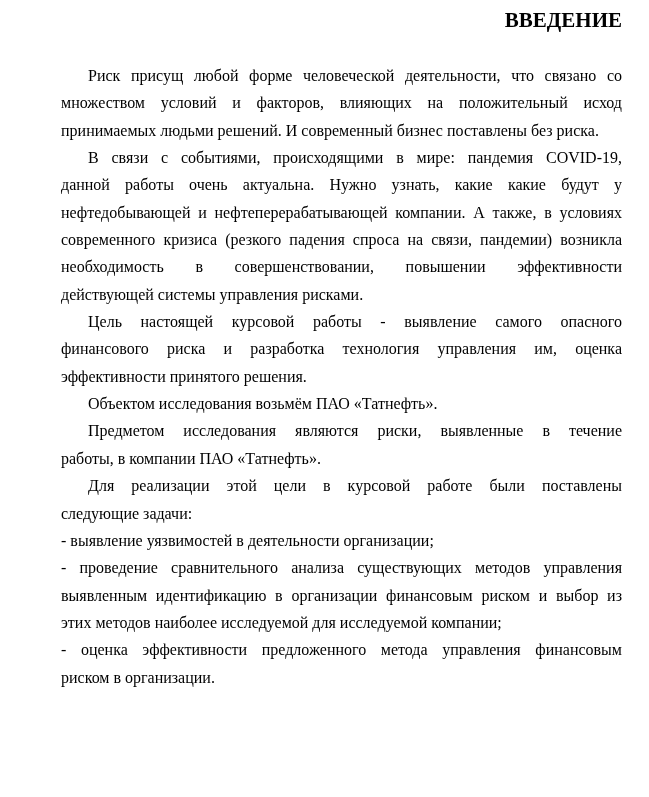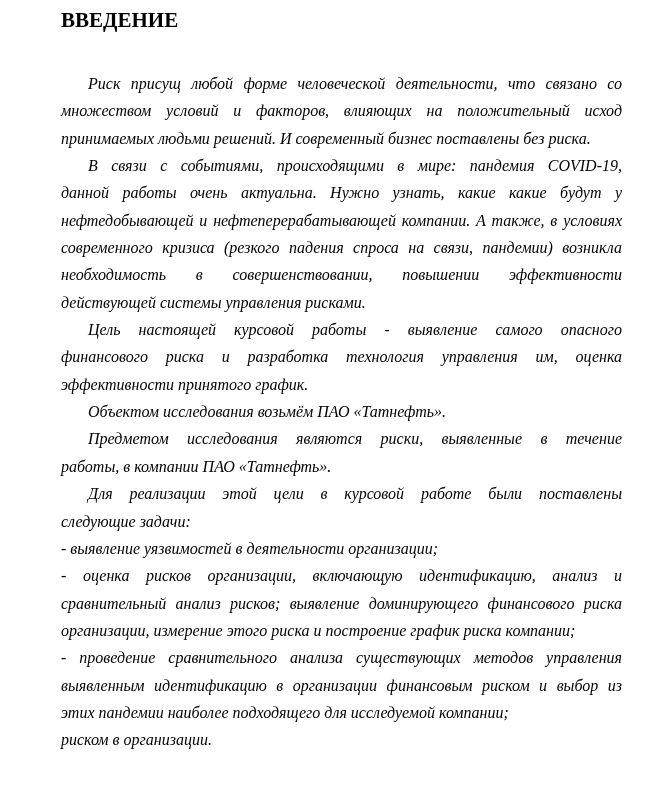--- a/index.html
+++ b/index.html
@@ -12,35 +12,34 @@
     width: 649px;
     height: 797px;
     box-sizing: border-box;
     background: #ffffff;
     padding: 6px 27px 0 61px;
     font-family: "Liberation Serif", "DejaVu Serif", serif;
     color: #000000;
     overflow: hidden;
   }
   .doc-title {
-    margin: 0 0 36px 0;
+    margin: 0 0 28px 0;
     font-size: 21px;
     font-weight: bold;
     line-height: 28px;
-    text-align: left;
+    text-align: right;
   }
   .paragraph {
     margin: 0;
     padding: 0;
   }
   .line {
     font-size: 16px;
     line-height: 27.35px;
     white-space: normal;
-    font-style: italic;
   }
   .line.just {
     text-align: justify;
     text-align-last: justify;
   }
   .line.first {
     text-indent: 27px;
   }
 </style>
 </head>
@@ -58,43 +57,39 @@
         <div class="line just first">В связи с событиями, происходящими в мире: пандемия COVID-19,</div>
         <div class="line just">данной работы очень актуальна. Нужно узнать, какие какие будут у</div>
         <div class="line just">нефтедобывающей и нефтеперерабатывающей компании. А также, в условиях</div>
         <div class="line just">современного кризиса (резкого падения спроса на связи, пандемии) возникла</div>
         <div class="line just">необходимость в совершенствовании, повышении эффективности</div>
         <div class="line">действующей системы управления рисками.</div>
       </div>
       <div class="paragraph">
         <div class="line just first">Цель настоящей курсовой работы - выявление самого опасного</div>
         <div class="line just">финансового риска и разработка технология управления им, оценка</div>
-        <div class="line">эффективности принятого график.</div>
+        <div class="line">эффективности принятого решения.</div>
       </div>
       <div class="paragraph">
         <div class="line first">Объектом исследования возьмём ПАО «Татнефть».</div>
       </div>
       <div class="paragraph">
         <div class="line just first">Предметом исследования являются риски, выявленные в течение</div>
         <div class="line">работы, в компании ПАО «Татнефть».</div>
       </div>
       <div class="paragraph">
         <div class="line just first">Для реализации этой цели в курсовой работе были поставлены</div>
         <div class="line">следующие задачи:</div>
       </div>
       <div class="paragraph">
         <div class="line">- выявление уязвимостей в деятельности организации;</div>
       </div>
       <div class="paragraph">
-        <div class="line just">- оценка рисков организации, включающую идентификацию, анализ и</div>
-        <div class="line just">сравнительный анализ рисков; выявление доминирующего финансового риска</div>
-        <div class="line">организации, измерение этого риска и построение график риска компании;</div>
+        <div class="line just">- проведение сравнительного анализа существующих методов управления</div>
+        <div class="line just">выявленным идентификацию в организации финансовым риском и выбор из</div>
+        <div class="line">этих методов наиболее исследуемой для исследуемой компании;</div>
       </div>
       <div class="paragraph">
-        <div class="line just">- проведение сравнительного анализа существующих методов управления</div>
-        <div class="line just">выявленным идентификацию в организации финансовым риском и выбор из</div>
-        <div class="line">этих пандемии наиболее подходящего для исследуемой компании;</div>
-      </div>
-      <div class="paragraph">
+        <div class="line just">- оценка эффективности предложенного метода управления финансовым</div>
         <div class="line">риском в организации.</div>
       </div>
     </div>
 </div>
 
 </body></html>

